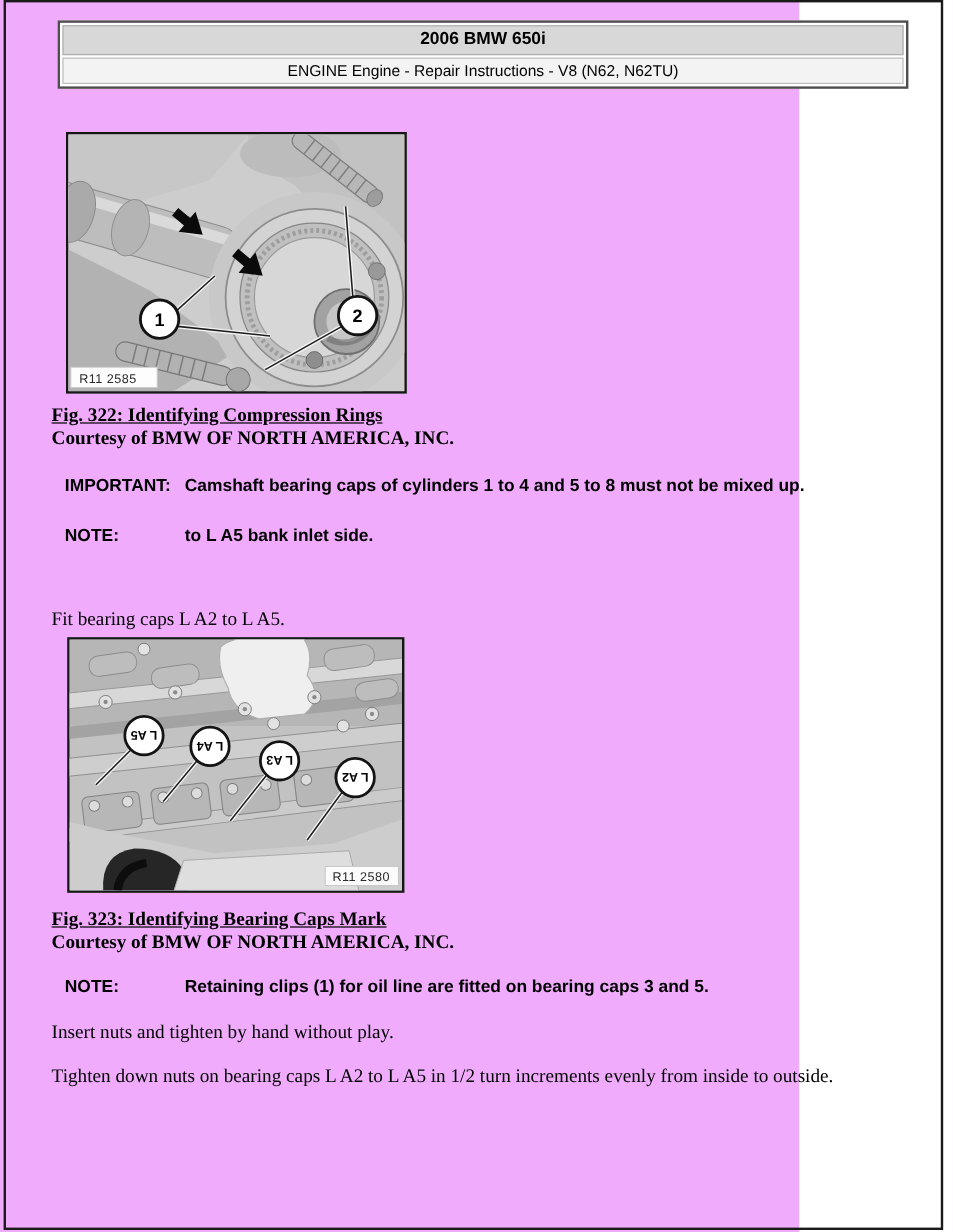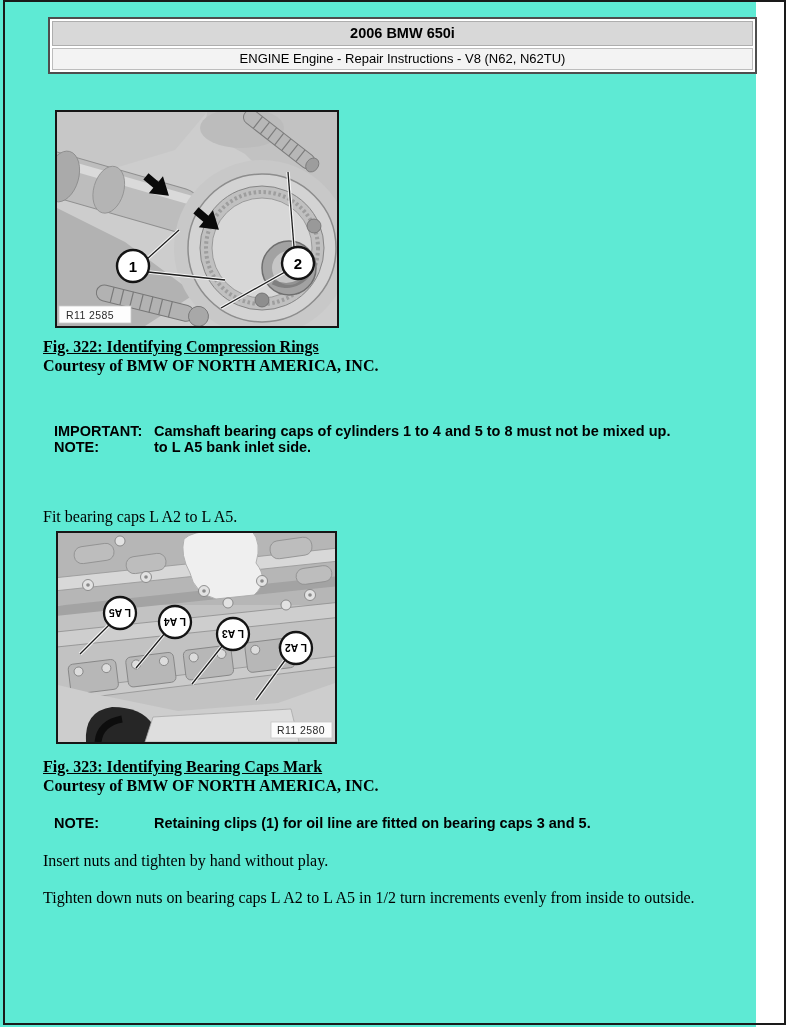--- a/index.html
+++ b/index.html
@@ -3,21 +3,21 @@
 <meta charset="utf-8">
 <style>
   html, body {
     margin: 0; padding: 0;
     width: 794px; height: 1027px;
     background: #ffffff;
     overflow: hidden;
     font-family: "Liberation Serif", serif;
     color: #000;
   }
-  .page { position: relative; width: 756px; height: 1027px; background: #5eead4; }
+  .page { position: relative; width: 666px; height: 1027px; background: #f0abfc; }
   .frame {
     position: absolute; left: 3px; top: 0px;
     width: 779px; height: 1021px;
     border: 2px solid #1a1a1a;
   }
   
   .hdr {
     position: absolute; left: 48px; top: 17px;
     width: 701px;
     border: 2px solid #4e4e4e;
@@ -64,21 +64,21 @@
   
   .noteblock {
     position: absolute; left: 54px;
     display: flex;
     font-family: "Liberation Sans", sans-serif;
     font-weight: bold; font-size: 14.5px; line-height: 21px;
   }
   .noteblock .lbl { flex: 0 0 100px; }
   .noteblock .txt { width: 592px; }
   .noteblock .txt.nowrap { white-space: nowrap; width: auto; }
-  .imp   { top: 395px; margin-top: 26px; }
+  .imp   { top: 395px; }
   .note1 { top: 437px; }
   .note2 { top: 813px; }
   
   .para {
     position: absolute; left: 43px;
     font-family: "Liberation Serif", serif;
     font-size: 16px; line-height: 19px;
     white-space: nowrap;
   }
   .p1 { top: 492px; margin-top: 15px; }

